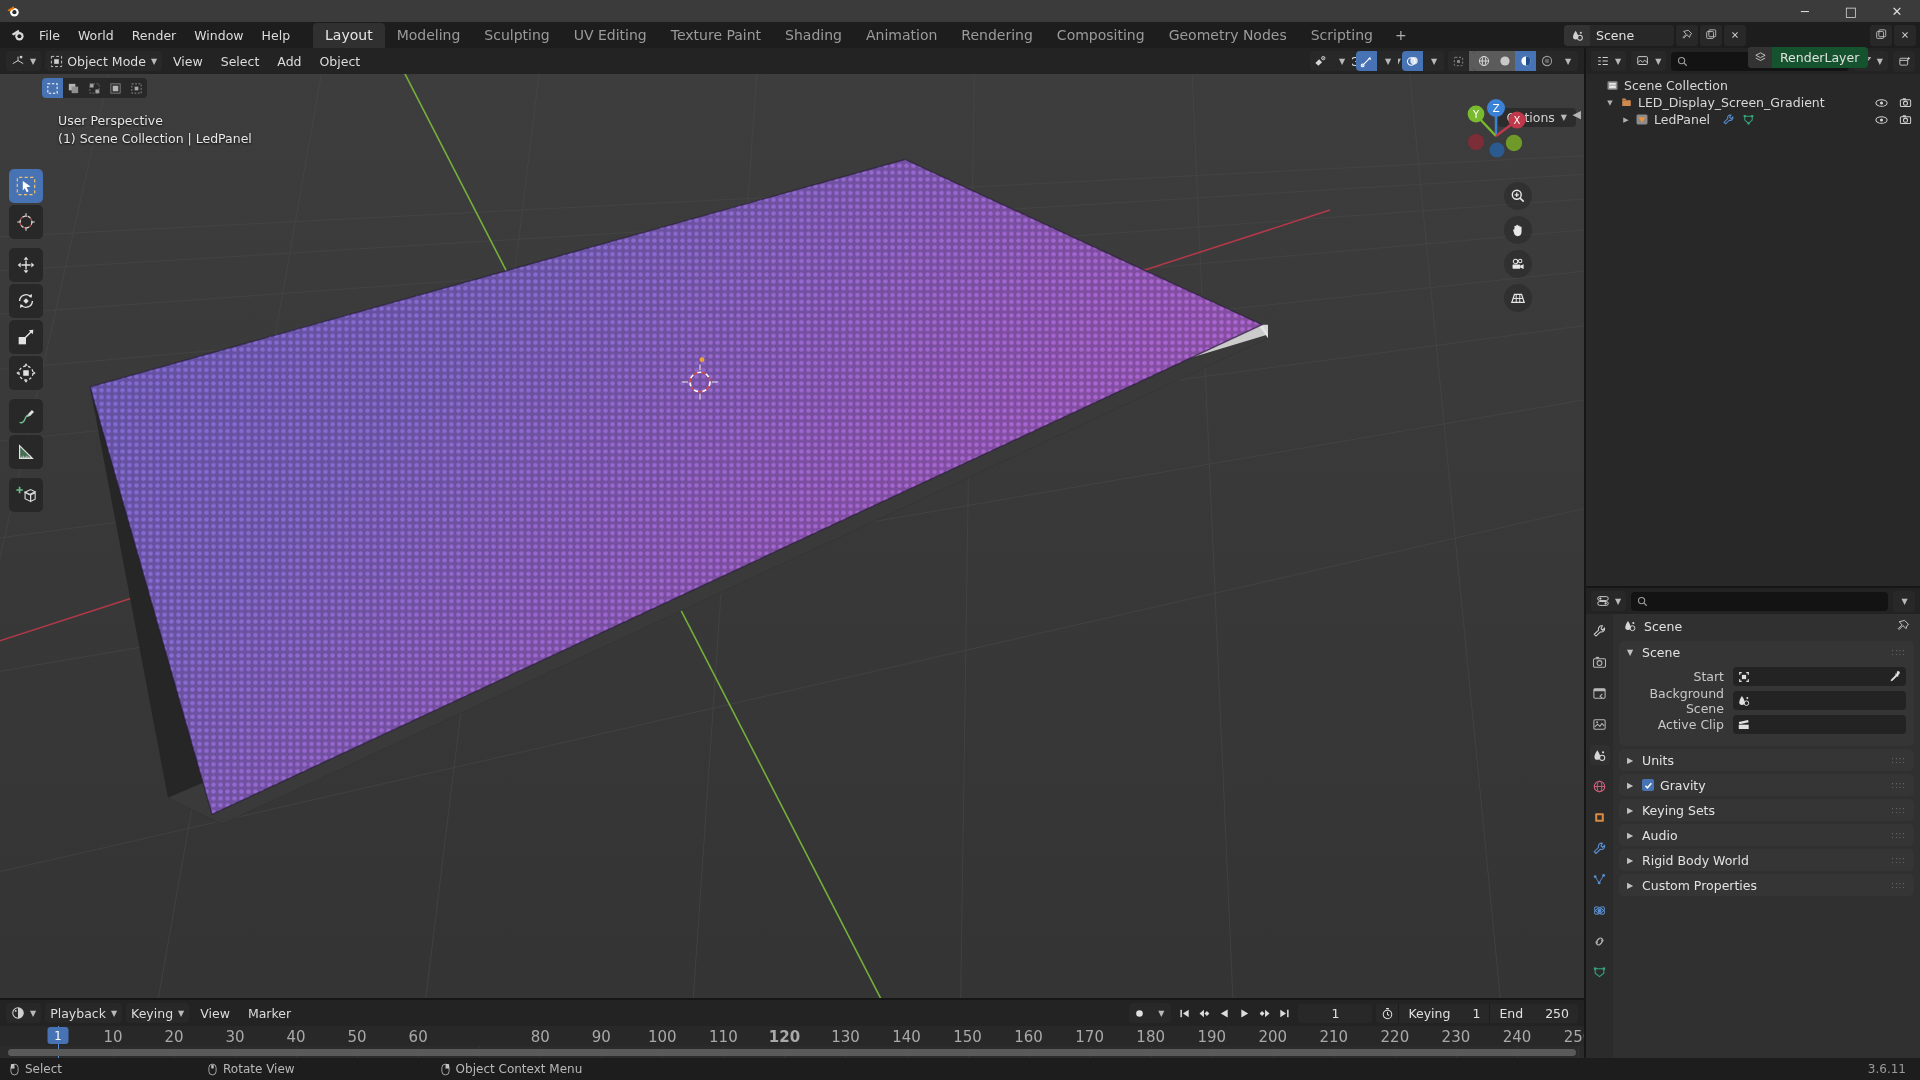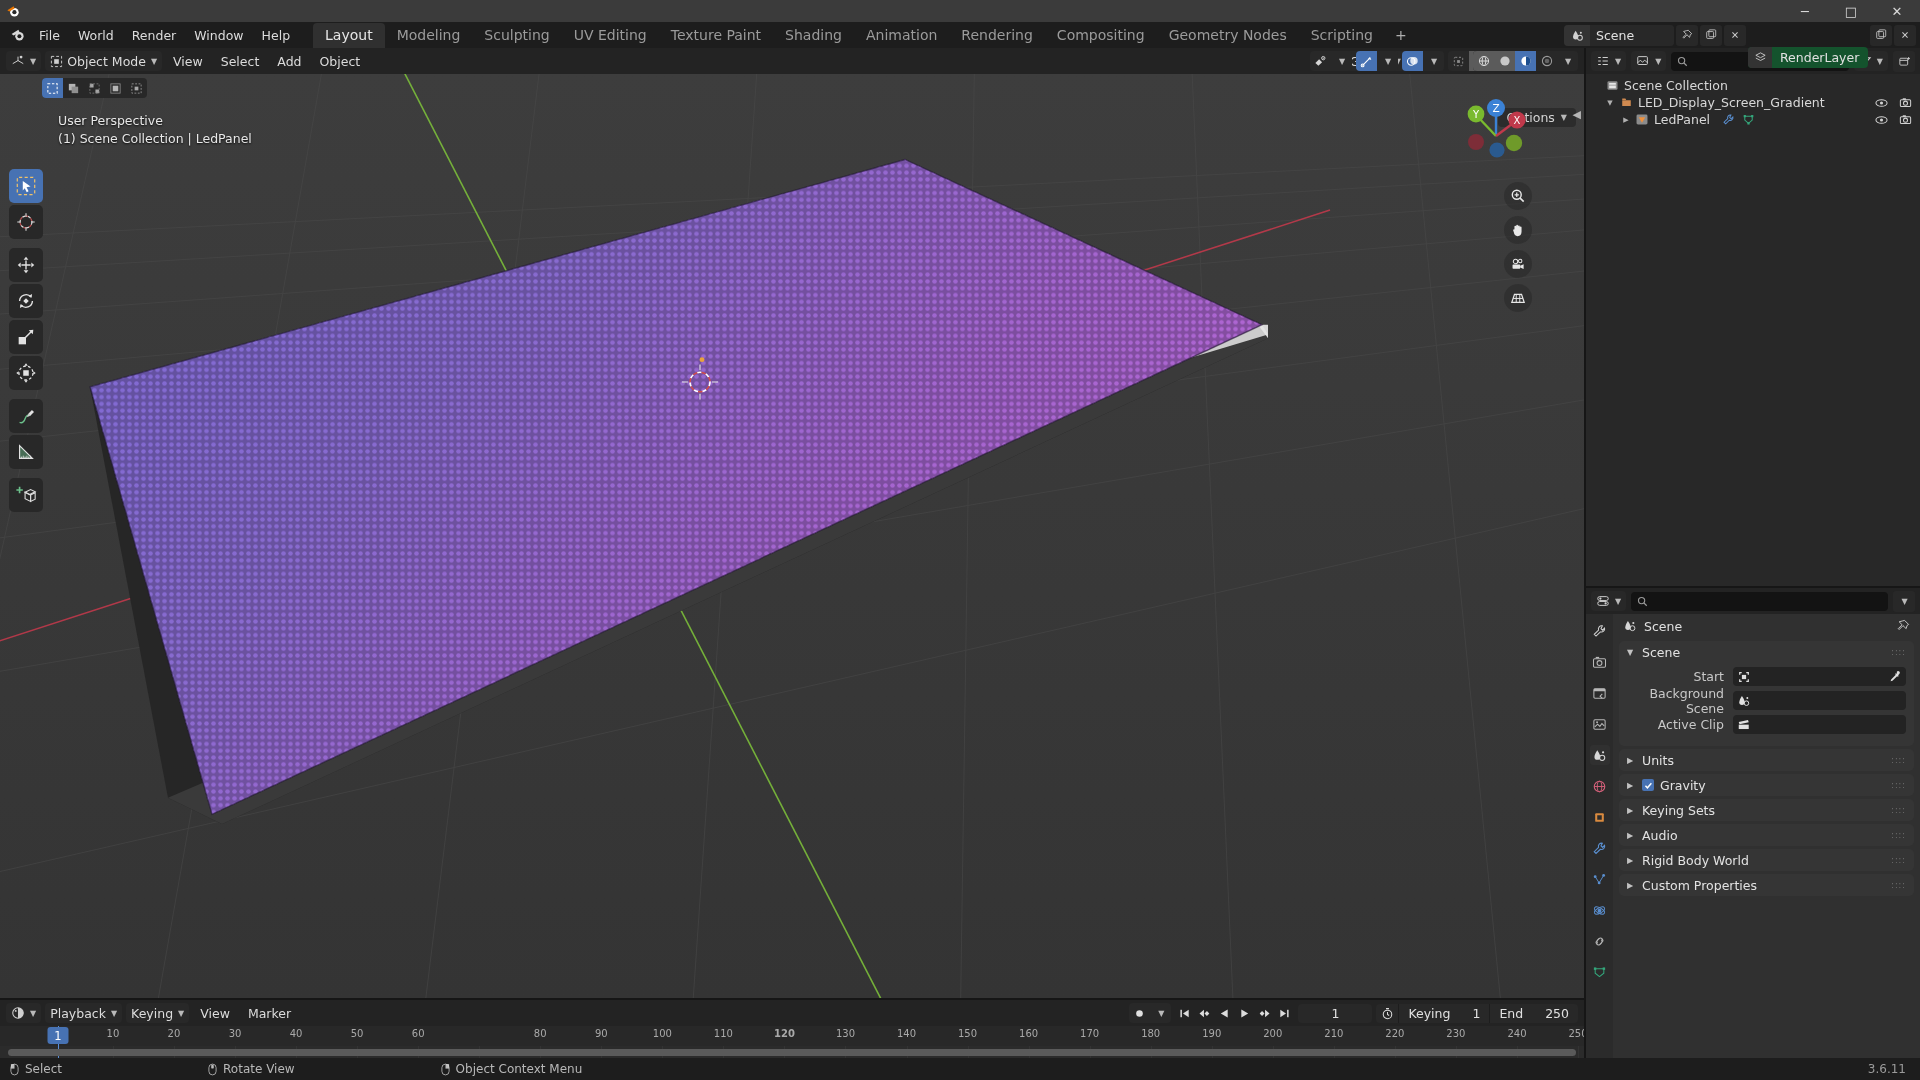--- a/index.html
+++ b/index.html
@@ -111,21 +111,21 @@
   .timeline { height:60px; flex:none; background:#232323; display:flex; flex-direction:column; border-top:2px solid #161616;}
   .tl-header { height:26px; display:flex; align-items:center; padding:0 6px; gap:4px; position:relative; flex:none;}
   .tl-right { position:absolute; right:6px; display:flex; align-items:center; gap:4px;}
   .numfield { height:19px; background:#282828; border-radius:4px; display:flex; align-items:center; justify-content:center; font-size:12.5px; color:#e0e0e0; min-width:74px; padding:0 8px;}
   .rangebox { height:19px; background:#282828; border-radius:4px; display:flex; align-items:center; overflow:hidden;}
   .rangebox .ic { width:22px; display:flex; align-items:center; justify-content:center;}
   .rangebox .seg { display:flex; align-items:center; gap:22px; padding:0 9px; font-size:12.5px; color:#e0e0e0; border-left:1px solid #1d1d1d; height:19px;}
   .playgroup { display:flex; align-items:center; gap:1px; }
   .playbtn { width:19px; height:19px; display:flex; align-items:center; justify-content:center; }
   .tl-ruler { height:20px; background:#282828; position:relative; overflow:hidden; flex:none;}
-  .tl-tick { position:absolute; top:2px; font-size:10px; color:#a9a9a9; transform:translateX(-50%);}
+  .tl-tick { position:absolute; top:2px; font-size:15px; color:#a9a9a9; transform:translateX(-50%);}
   .tl-track { flex:1; background:#2b2b2b; position:relative; overflow:hidden;}
   .tl-vline { position:absolute; top:0; bottom:0; width:1px; background:#333; }
   .playhead { position:absolute; top:0; bottom:0; width:1px; background:#5b8fd8; z-index:4;}
   .playhead-lbl { position:absolute; top:1px; height:17px; min-width:21px; background:#4772b3; border-radius:3px; color:#fff;
       font-size:11.5px; display:flex; align-items:center; justify-content:center; transform:translateX(-50%); z-index:5;}
   .scrollbar { position:absolute; left:8px; right:8px; bottom:2px; height:7px; background:#5a5a5a; border-radius:4px; z-index:6;}
 
   
   .statusbar { height:22px; flex:none; background:#1d1d1d; display:flex; align-items:center; padding:0 10px; gap:26px; position:relative;}
   .st-item { display:flex; align-items:center; gap:6px; font-size:12px; color:#b8b8b8;}

